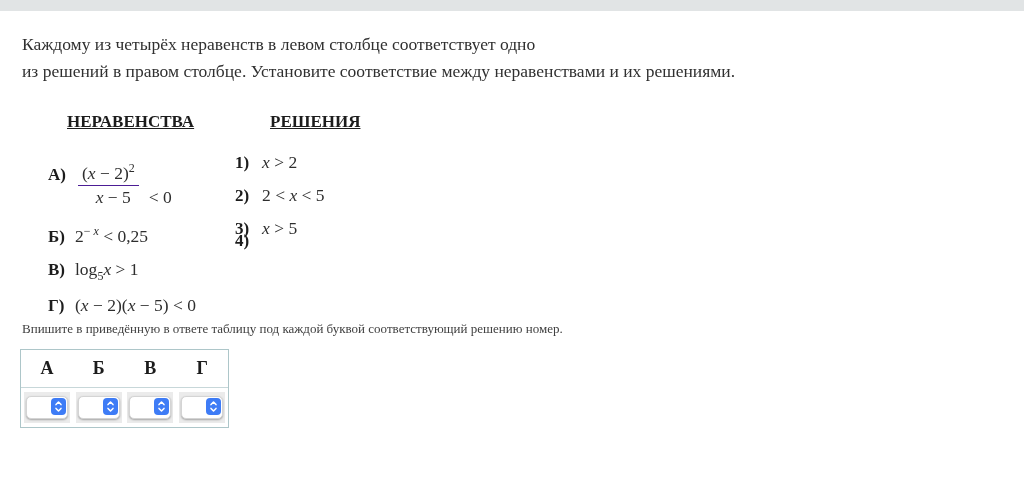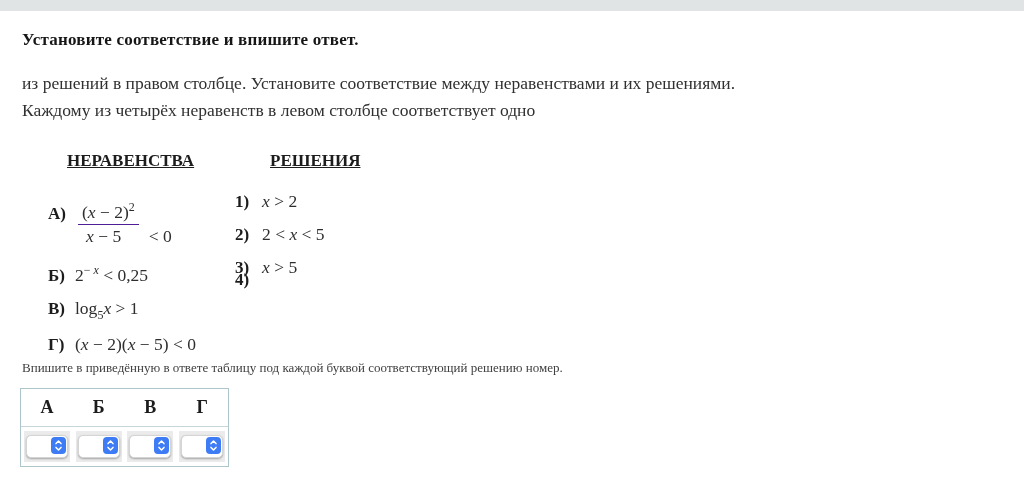--- a/index.html
+++ b/index.html
@@ -19,21 +19,21 @@
   .left-h{margin-left:19px;}
   .right-h{margin-left:35px;}
 
   .math{font-size:17.5px;color:#2e2e2e;margin-top:20px;}
   .it{font-style:italic;}
   sup{font-size:12px;line-height:0;}
   sub{font-size:12px;line-height:0;}
 
   .row-a{display:flex;align-items:center;margin-top:12px;height:62px;}
   .ilabel{font-weight:bold;font-size:17px;width:30px;flex:0 0 30px;color:#1c1c1c;}
-  .frac{display:inline-block;text-align:left;}
+  .frac{display:inline-block;text-align:right;}
   .frac .num{display:block;padding:0 4px 1px;}
   .frac .den{display:block;border-top:1px solid #4c1d95;padding:1px 8px 0;}
   .tail{margin-left:10px;align-self:flex-end;transform:translateY(2px);}
   .mrow{display:flex;align-items:baseline;height:33px;}
   .mrow .ilabel{width:27px;flex:0 0 27px;}
   .row-g{margin-top:3px;}
 
   .col-right .srow{display:flex;align-items:baseline;height:33px;}
   .col-right .srow:first-of-type{margin-top:15px;}
   .slabel{font-weight:bold;font-size:17px;width:27px;flex:0 0 27px;color:#1c1c1c;}
@@ -52,25 +52,24 @@
   .blue{position:absolute;top:1px;right:1px;width:15px;height:17px;border-radius:4px;
         background:#3e7cf6;display:flex;align-items:center;justify-content:center;}
 </style>
 </head>
 <body>
 
 <div class="topbar"></div>
 
 <div class="content">
 
-  <div class="title">Установите соответствие и впишите ответ.</div>
 
   <div class="intro">
+    <span>Каждому из четырёх неравенств в левом столбце соответствует одно</span>
     <span>из решений в правом столбце. Установите соответствие между неравенствами и их решениями.</span>
-    <span>Каждому из четырёх неравенств в левом столбце соответствует одно</span>
   </div>
 
   <div class="match">
 
     <div class="col-left">
       <div class="col-h left-h">НЕРАВЕНСТВА</div>
 
       <div class="row-a">
         <span class="ilabel">А)</span>
         <span class="frac math">

